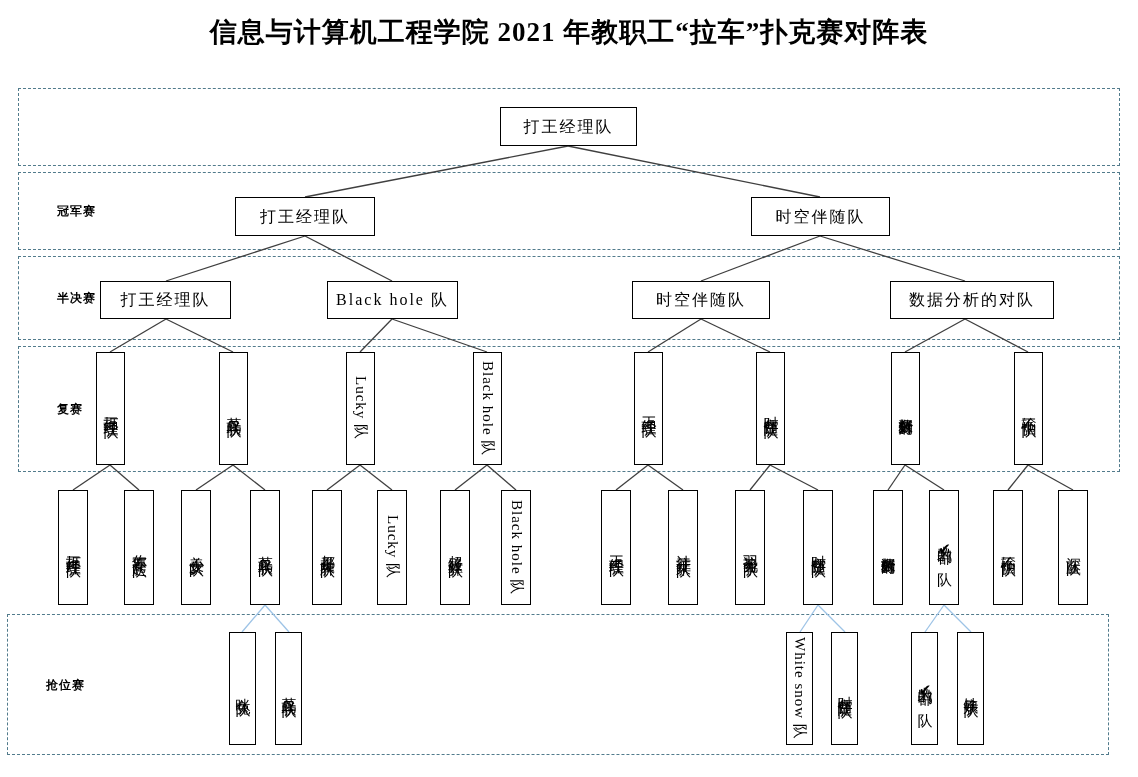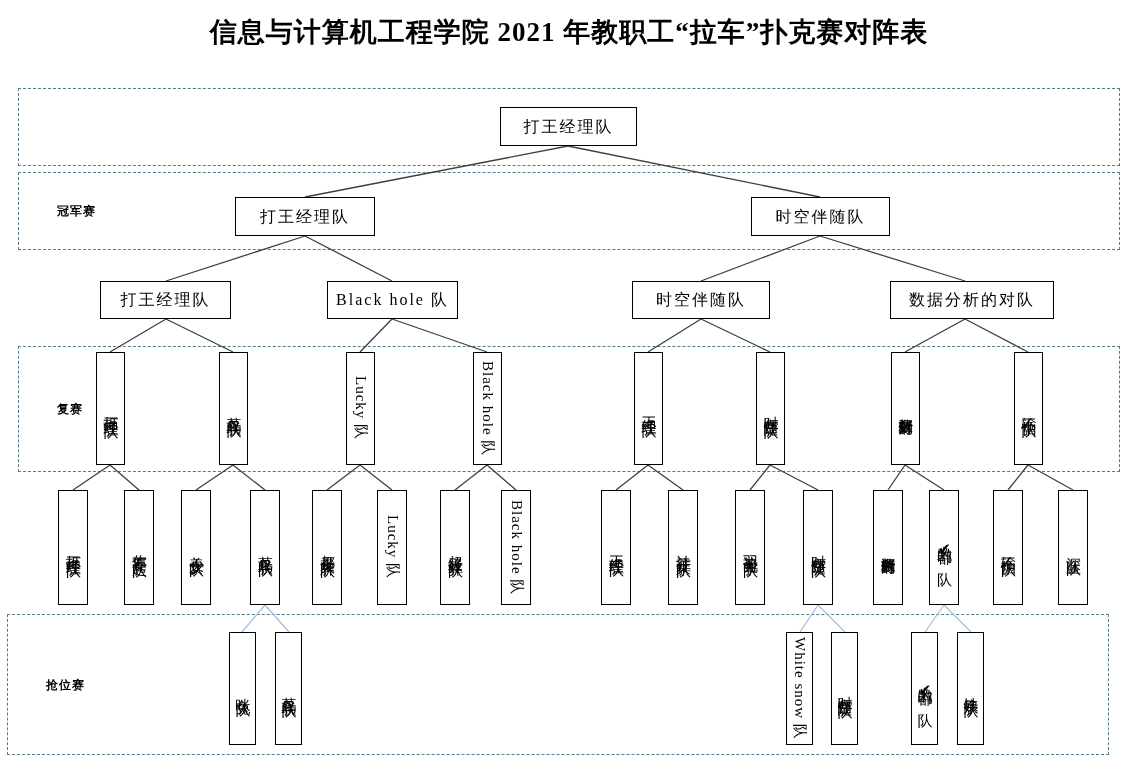--- a/index.html
+++ b/index.html
@@ -35,20 +35,23 @@
 </head>
 <body>
 
 <div class="stage">
 
   <h1 class="title">信息与计算机工程学院 2021 年教职工“拉车”扑克赛对阵表</h1>
 
   <div class="frame" style="left:18px;top:88px;width:1102px;height:78px"></div>
   <div class="frame" style="left:18px;top:172px;width:1102px;height:78px">
     <span class="rowlabel">冠军赛</span>
+  </div>
+  <div class="frame" style="left:18px;top:256px;width:1102px;height:84px">
+    <span class="rowlabel">半决赛</span>
   </div>
   <div class="frame" style="left:18px;top:346px;width:1102px;height:126px">
     <span class="rowlabel">复赛</span>
   </div>
   <div class="frame" style="left:7px;top:614px;width:1102px;height:141px">
     <span class="rowlabel">抢位赛</span>
   </div>
 
   <svg class="connectors" width="1138" height="777">
     <g stroke="#3f3f3f" stroke-width="1.3" fill="none">

